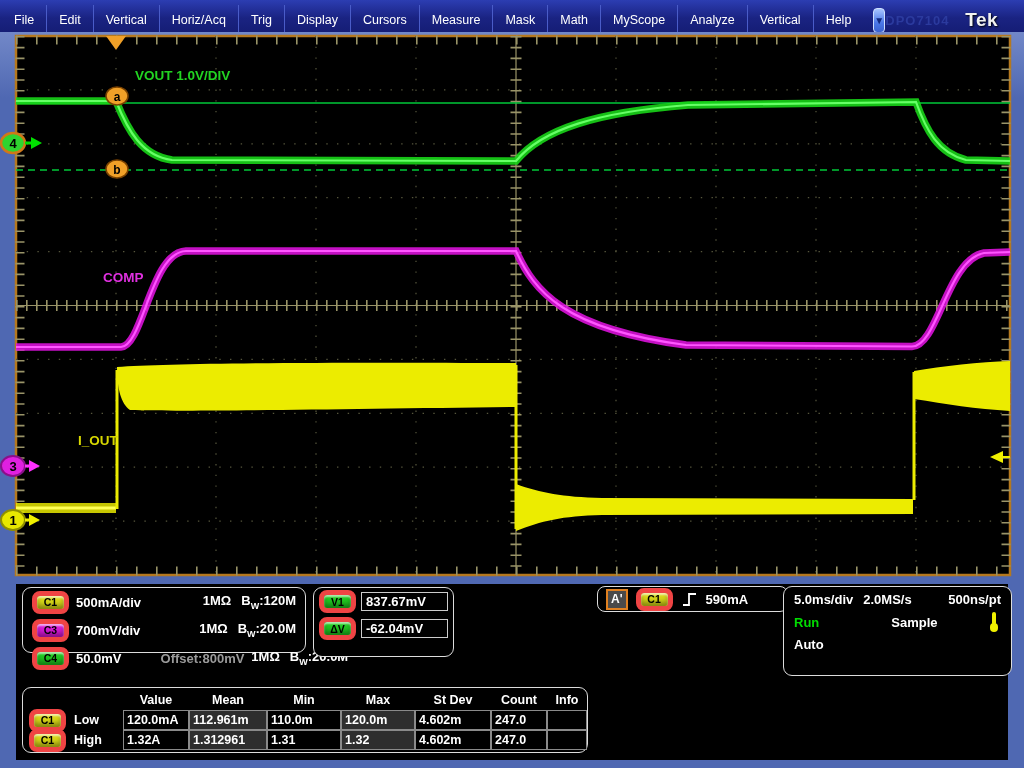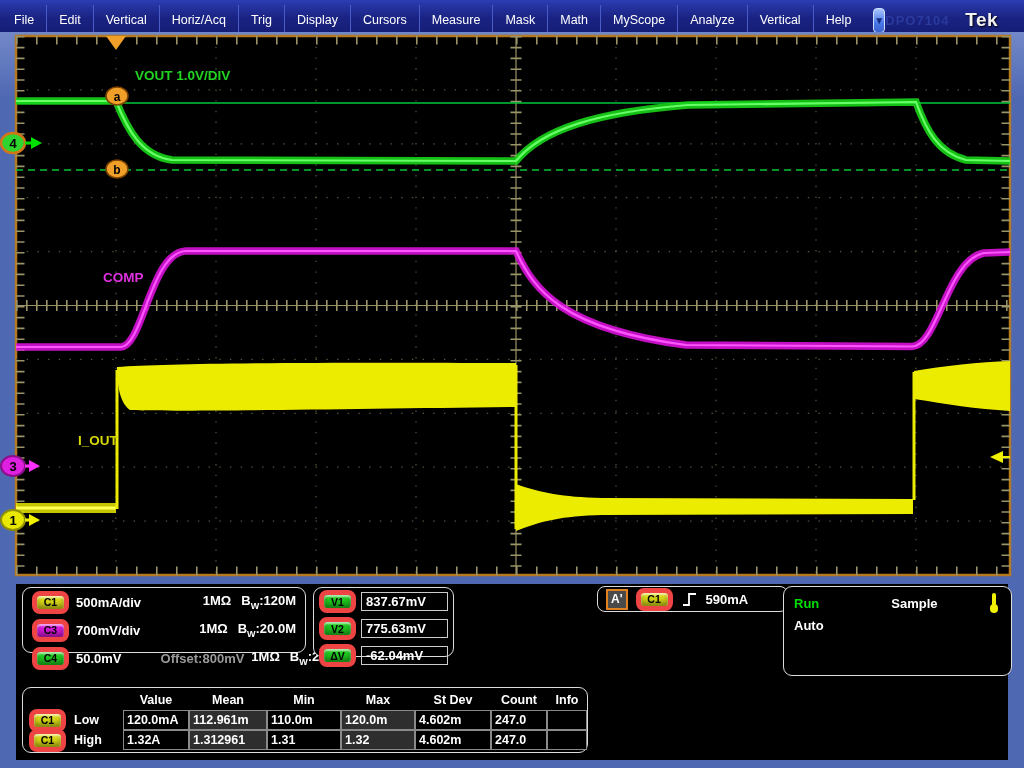--- a/index.html
+++ b/index.html
@@ -230,39 +230,40 @@
     </span>
   </div>
 </div>
 
 <div class="panel" style="left:313px;top:587px;width:141px;height:70px;">
   <div class="cursrow">
     <span class="pill pill-green">V1</span>
     <span class="cursbox">837.67mV</span>
   </div>
   <div class="cursrow">
-    <span class="pill pill-green">V2</span>
-    <span class="cursbox">775.63mV</span>
-  </div>
-  <div class="cursrow">
     <span class="pill pill-green">ΔV</span>
     <span class="cursbox">-62.04mV</span>
   </div>
 </div>
 
 <div class="panel" style="left:597px;top:586px;width:191px;height:26px;display:flex;align-items:center;gap:8px;padding:0 8px;border-radius:8px;">
   <span class="trig-a">A'</span>
   <span class="pill pill-c1">C1</span>
   <svg width="17" height="17" viewBox="0 0 17 17">
     <polyline points="2,14 8,14 8,3 15,3" stroke="#fff" stroke-width="1.8" fill="none"></polyline>
   </svg>
   <span>590mA</span>
 </div>
 
 <div class="panel" style="left:783px;top:586px;width:229px;height:90px;padding:3px 0;">
+  <div class="hrow">
+    <span>5.0ms/div</span>
+    <span style="margin-left:10px;">2.0MS/s</span>
+    <span style="margin-left:auto;">500ns/pt</span>
+  </div>
   <div class="hrow">
     <span class="run-txt">Run</span>
     <span style="margin-left:72px;">Sample</span>
     <svg width="14" height="22" viewBox="0 0 14 22" style="margin-left:auto;">
       <rect x="5" y="1" width="4" height="13" rx="2" fill="#f0f000"></rect>
       <rect x="3" y="12" width="8" height="9" rx="4" fill="#f0f000"></rect>
     </svg>
   </div>
   <div class="hrow">
     <span>Auto</span>

